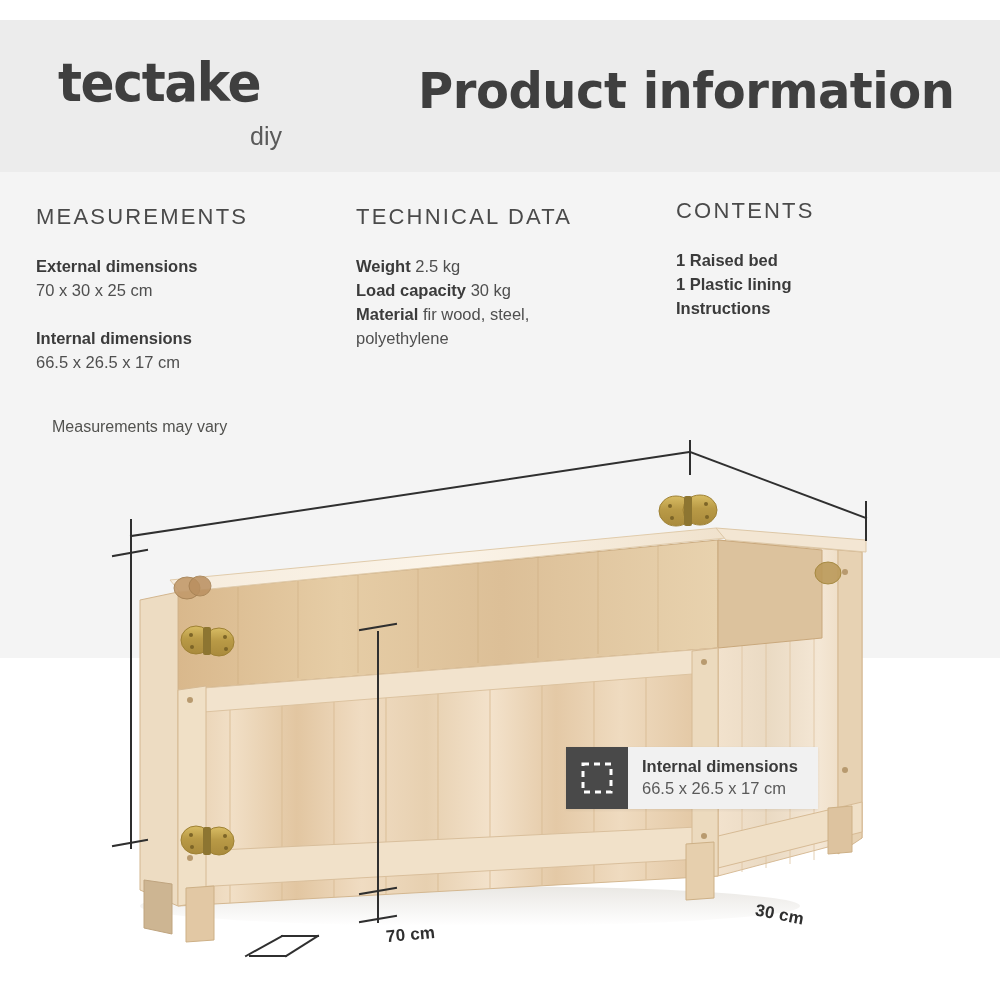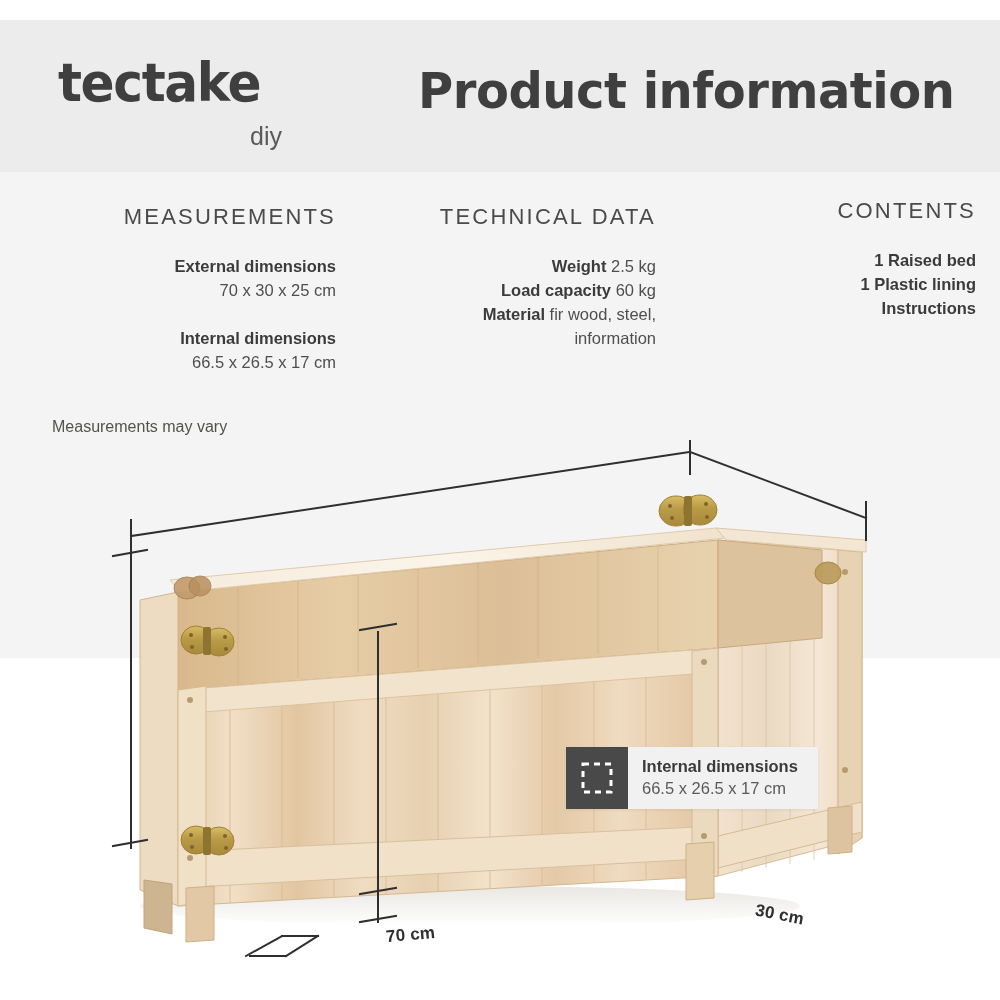--- a/index.html
+++ b/index.html
@@ -33,21 +33,21 @@
   }
   .page-title {
     position:absolute; left:418px; top:63px;
     font-size:50px; font-weight:bold; color:#3f3f3f;
     letter-spacing:-0.5px; line-height:1.15;
     font-family:"DejaVu Sans", sans-serif;
     transform:scaleX(0.96); transform-origin:left top;
   }
 
   
-  .col { position:absolute;text-align:right; }
+  .col { position:absolute; }
   .col-meas { left:36px;  top:204px; width:300px; }
   .col-tech { left:356px; top:204px; width:300px; }
   .col-cont { left:676px; top:198px; width:300px; }
 
   .col-head {
     font-size:22px; font-weight:400; color:#4a4a4a;
     letter-spacing:2.2px; margin-bottom:25px; white-space:nowrap;
   }
   .grp { margin-bottom:22px;margin-top:24px; }
   .grp:last-child { margin-bottom:0; }
@@ -115,27 +115,27 @@
   <div class="note">Measurements may vary</div>
 
   <div class="col col-tech">
     <div class="col-head">TECHNICAL DATA</div>
     <div class="line">
       <b>Weight</b>
       <span>2.5 kg</span>
     </div>
     <div class="line">
       <b>Load capacity</b>
-      <span>60 kg</span>
+      <span>30 kg</span>
     </div>
     <div class="line">
       <b>Material</b>
       <span>fir wood, steel,</span>
     </div>
-    <div class="line">information</div>
+    <div class="line">polyethylene</div>
   </div>
 
   <div class="col col-cont">
     <div class="col-head">CONTENTS</div>
     <div class="lbl">1 Raised bed</div>
     <div class="lbl">1 Plastic lining</div>
     <div class="lbl">Instructions</div>
   </div>
 
   <div class="stage">

